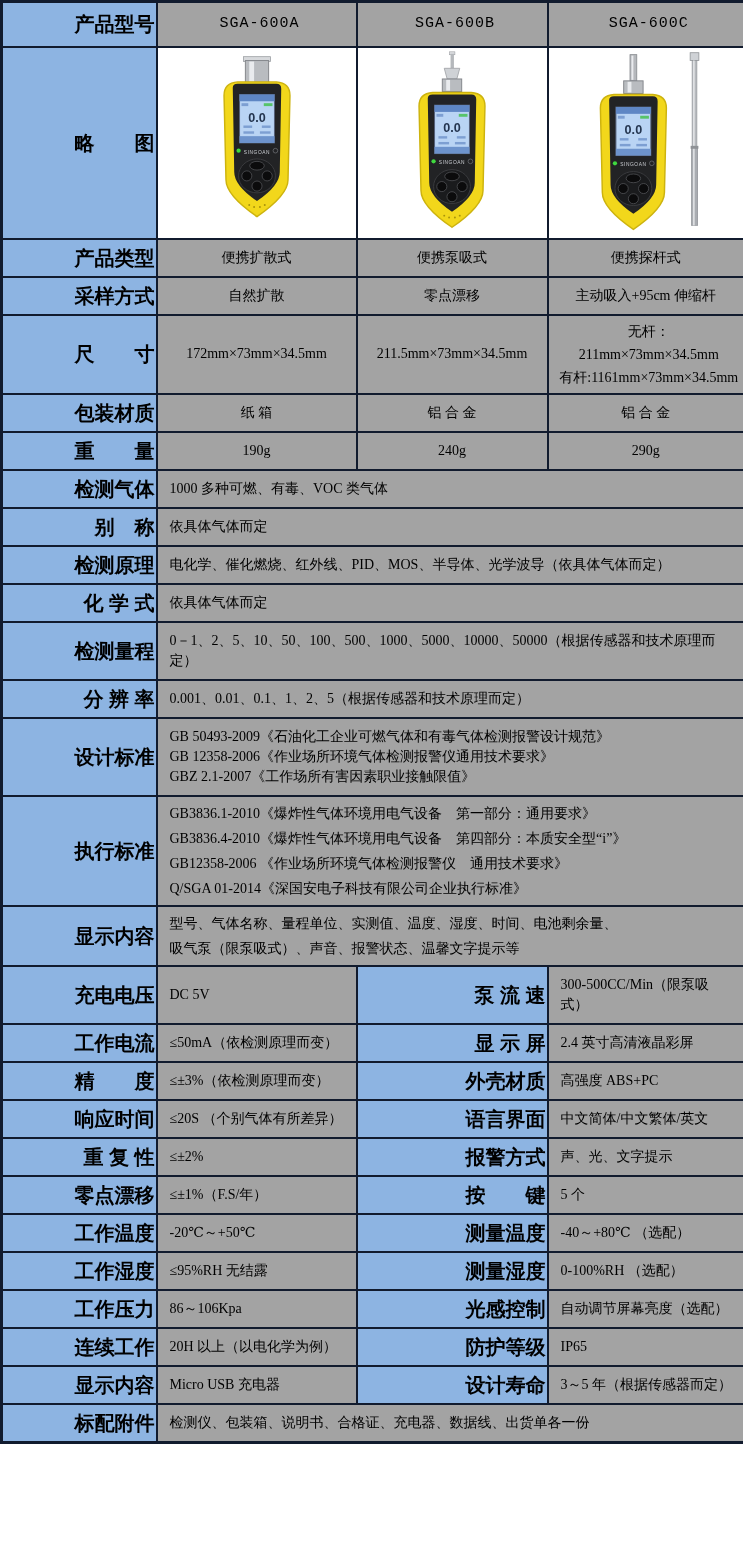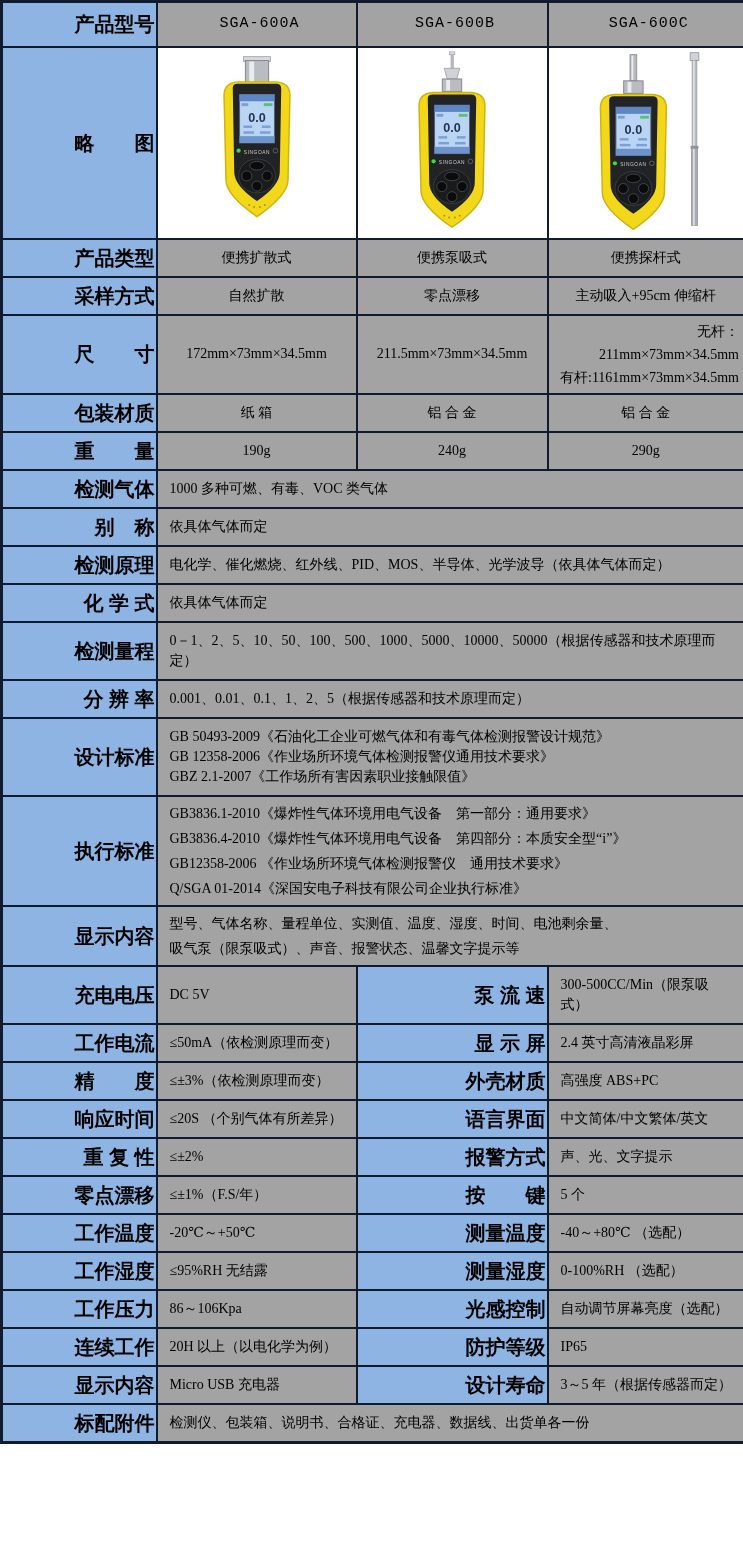--- a/index.html
+++ b/index.html
@@ -35,21 +35,21 @@
   }
   td.center { text-align:center; padding:8px 4px; }
   tr.model-row td { height:45px; }
   td.model {
     font-size:15px; letter-spacing:1px; text-align:center;
     font-family:"Liberation Mono","DejaVu Sans Mono",monospace;
   }
   tr.sketch-row td { height:189px; }
   td.imgcell { background:#ffffff; text-align:center; vertical-align:middle; padding:2px; }
   #compare-rows td { height:36px; }
-  #compare-rows tr:nth-of-type(3) td:nth-child(4) { text-align:right; padding:4px 4px 4px 10px; line-height:23px; }
+  #compare-rows tr:nth-of-type(3) td:nth-child(4) { text-align:center; padding:4px 4px 4px 10px; line-height:23px; }
   #full-rows td { height:36px; }
   #full-rows tr:nth-of-type(8) td.val,
   #full-rows tr:nth-of-type(9) td.val { line-height:25px; padding-top:4px; padding-bottom:4px; }
   #full-rows tr:nth-of-type(10) td.val { line-height:24px; padding-top:0; padding-bottom:4px;margin-top:34px; }
   #pair-rows td { height:35px; }
   #bottom-rows td { height:35px; }
   #bottom-rows tr:nth-of-type(2) td.val { line-height:24px; padding-top:5px; padding-bottom:5px; }
   #bottom-rows tr:nth-of-type(2) td.lbl { line-height:30px; }
   svg .scr-num { font-family:"Liberation Sans","DejaVu Sans",sans-serif; font-weight:bold; }
   svg .brand { font-family:"Liberation Sans","DejaVu Sans",sans-serif; }

